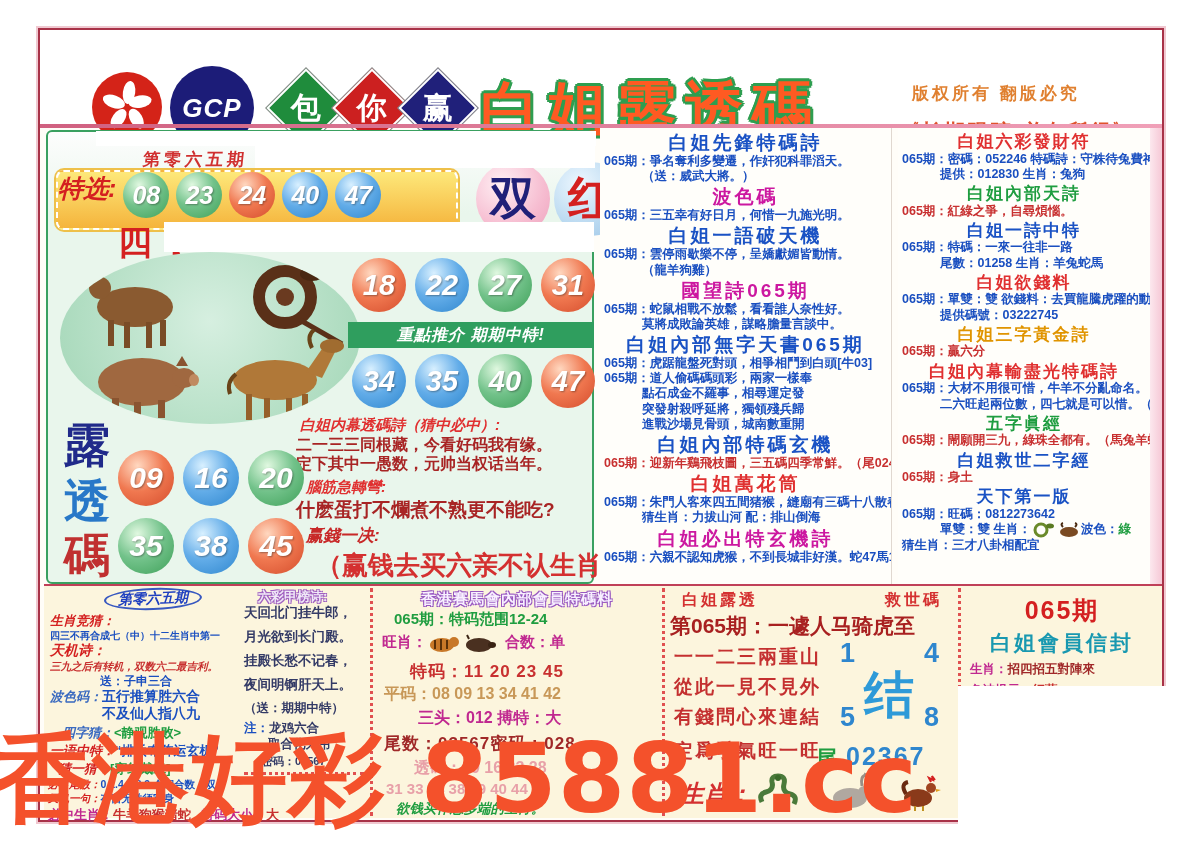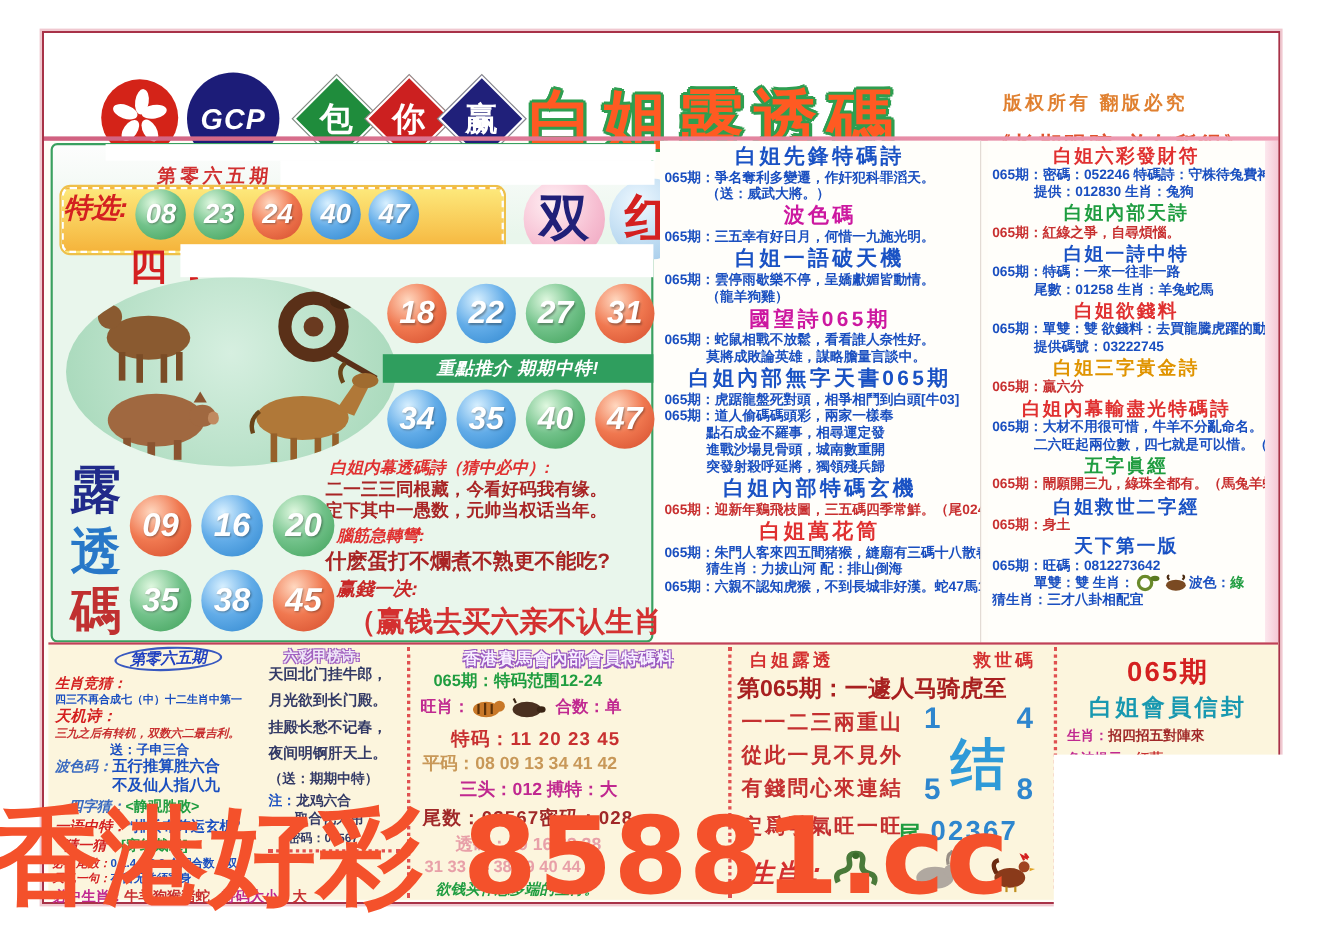--- a/index.html
+++ b/index.html
@@ -264,27 +264,28 @@
     <div class="sec-h h-blue">白姐一語破天機</div>
     <div class="ln c-blue">065期：雲停雨歇樂不停，呈嬌獻媚皆動情。</div>
     <div class="ln c-blue ind">（龍羊狗雞）</div>
     <div class="sec-h h-mag">國望詩065期</div>
     <div class="ln c-blue">065期：蛇鼠相戰不放鬆，看看誰人奈性好。</div>
     <div class="ln c-blue ind">莫將成敗論英雄，謀略膽量言談中。</div>
     <div class="sec-h h-blue">白姐內部無字天書065期</div>
     <div class="ln c-blue">065期：虎踞龍盤死對頭，相爭相鬥到白頭[牛03]</div>
     <div class="ln c-blue">065期：道人偷碼碼頭彩，兩家一樣奉</div>
     <div class="ln c-blue ind">點石成金不羅事，相尋運定發</div>
+    <div class="ln c-blue ind">突發射殺呼延將，獨領殘兵歸</div>
     <div class="ln c-blue ind">進戰沙場見骨頭，城南數重開</div>
-    <div class="ln c-blue ind">突發射殺呼延將，獨領殘兵歸</div>
     <div class="sec-h h-blue">白姐內部特碼玄機</div>
     <div class="ln c-red">065期：迎新年鷄飛枝圖，三五碼四季常鮮。（尾02459）</div>
     <div class="sec-h h-red">白姐萬花筒</div>
     <div class="ln c-blue">065期：朱門人客來四五間猪猴，縫廟有三碼十八散春暉</div>
     <div class="ln c-blue ind">猜生肖：力拔山河 配：排山倒海</div>
+    <div class="sec-h h-mag">白姐必出特玄機詩</div>
     <div class="ln c-blue">065期：六親不認知虎猴，不到長城非好漢。蛇47馬10</div>
   </div>
 
   <div class="col right-col">
     <div class="sec-h h-red">白姐六彩發財符</div>
     <div class="ln c-blue">065期：密碼：052246 特碼詩：守株待兔費神情</div>
     <div class="ln c-blue ind">提供：012830 生肖：兔狗</div>
     <div class="sec-h h-green">白姐內部天詩</div>
     <div class="ln c-red">065期：紅綠之爭，自尋煩惱。</div>
     <div class="sec-h h-blue">白姐一詩中特</div>

